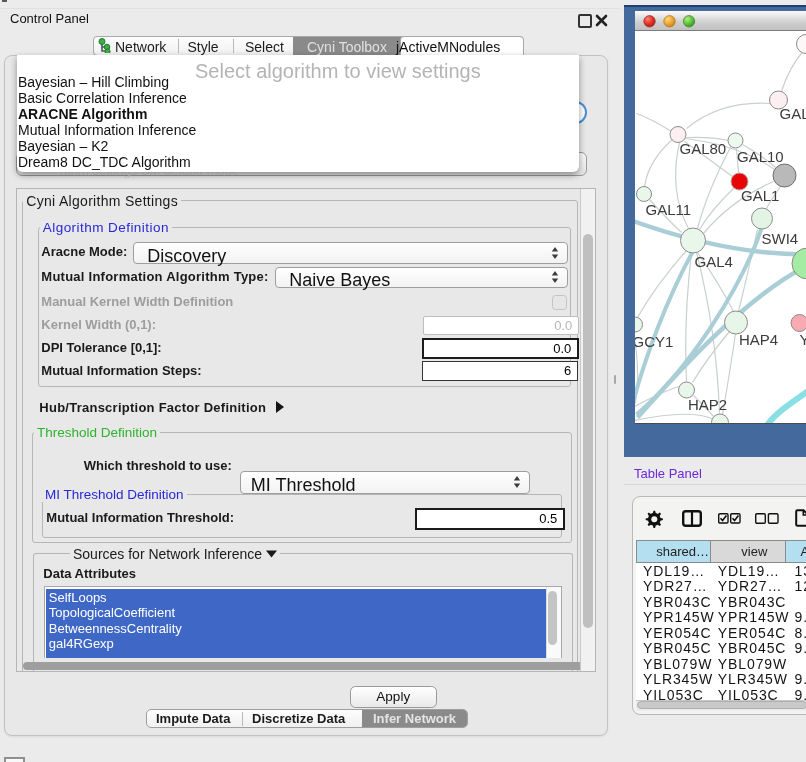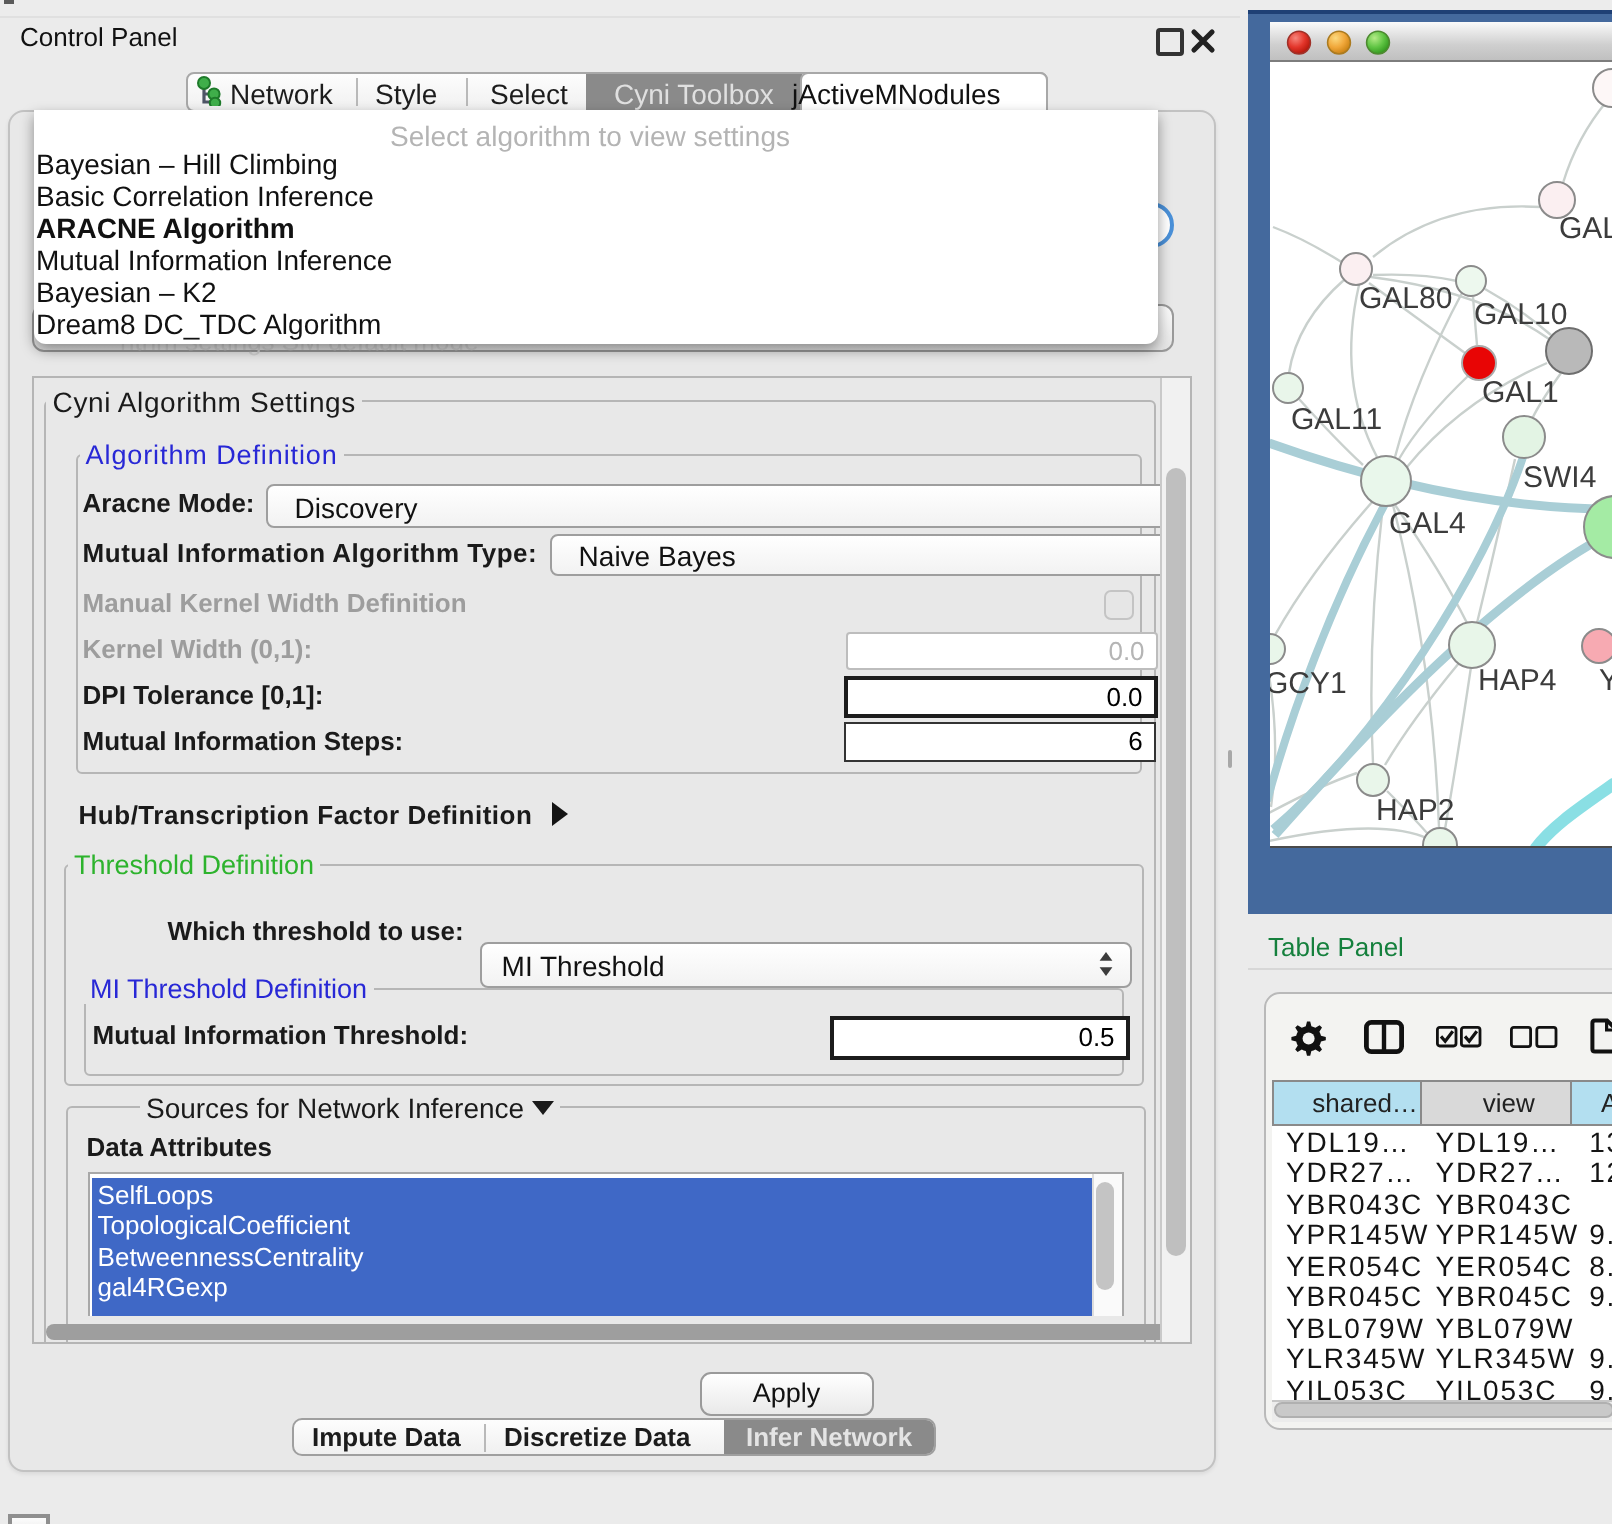--- a/index.html
+++ b/index.html
@@ -1,21 +1,21 @@
 <!DOCTYPE html>
 <html><head>
 <meta charset="utf-8">
 <style>
 html,body{margin:0;padding:0;}
 body{width:806px;height:762px;background:#ebebeb;font-family:"Liberation Sans",sans-serif;position:relative;overflow:hidden;}
 .a{position:absolute;}
 .lbl{font-size:13px;font-weight:bold;color:#1a1a1a;white-space:nowrap;}
 .glbl{font-size:13.5px;color:#1a1a1a;background:#e8e8e8;padding:0 3px;white-space:nowrap;}
 .grp{border:1px solid #b6b6b6;border-radius:3px;}
-.combo{background:linear-gradient(#ffffff,#f2f2f2);border:1px solid #9e9e9e;border-radius:4px;font-size:14px;color:#111;padding-left:36px;}
+.combo{background:linear-gradient(#ffffff,#f2f2f2);border:1px solid #9e9e9e;border-radius:4px;font-size:18px;color:#111;}
 .combo span{position:absolute;left:13px;top:2.5px;}
 .inp{background:#fff;font-size:13px;text-align:right;}
 </style>
 </head>
 <body>
 
 <div class="a" style="left:0;top:0;width:806px;height:8px;background:#ececec;"></div>
 <div class="a" style="left:2px;top:0;width:5px;height:2px;background:#5a5a5a;"></div>
 <div class="a" style="left:0;top:8px;width:620px;height:1px;background:#e0e0e0;"></div>
 
@@ -221,21 +221,21 @@
     <text x="645" y="214">GAL11</text>
     <text x="761" y="243">SWI4</text>
     <text x="694" y="266">GAL4</text>
     <text x="632" y="346">GCY1</text>
     <text x="738.5" y="344.5">HAP4</text>
     <text x="799" y="344.5">YM</text>
     <text x="687.5" y="409.5">HAP2</text>
   </g>
 </svg>
 
-<div class="a" style="left:634px;top:466px;font-size:13px;color:#15803d;">Table Panel</div>
+<div class="a" style="left:634px;top:466px;font-size:13px;color:#6d28d9;">Table Panel</div>
 <div class="a" style="left:624px;top:483.5px;width:182px;height:1px;background:#d7d7d7;"></div>
 <div class="a" style="left:631.8px;top:496px;width:180px;height:218.5px;background:#f3f3f1;border:1px solid #b9b9b9;border-radius:8px 0 0 8px;box-sizing:border-box;"></div>
 
 <svg class="a" style="left:645px;top:510px;" width="20" height="20" viewBox="0 0 20 20">
   <path fill="#111" d="M10 1.2 L11.6 1.2 L12.2 3.6 A6.6 6.6 0 0 1 14.2 4.4 L16.3 3.1 L17.5 4.3 L16.2 6.4 A6.6 6.6 0 0 1 17 8.4 L19.4 9 L19.4 10.6 L17 11.2 A6.6 6.6 0 0 1 16.2 13.2 L17.5 15.3 L16.3 16.5 L14.2 15.2 A6.6 6.6 0 0 1 12.2 16 L11.6 18.4 L10 18.4 L9.4 16 A6.6 6.6 0 0 1 7.4 15.2 L5.3 16.5 L4.1 15.3 L5.4 13.2 A6.6 6.6 0 0 1 4.6 11.2 L2.2 10.6 L2.2 9 L4.6 8.4 A6.6 6.6 0 0 1 5.4 6.4 L4.1 4.3 L5.3 3.1 L7.4 4.4 A6.6 6.6 0 0 1 9.4 3.6 Z" transform="translate(-1.5,-0.5)"></path>
   <circle cx="9.3" cy="9.3" r="3" fill="#f3f3f1"></circle>
 </svg>
 <svg class="a" style="left:682px;top:509.5px;" width="20" height="17" viewBox="0 0 20 17">
   <rect x="1.2" y="1.2" width="17.6" height="14.6" rx="2.5" fill="none" stroke="#111" stroke-width="2.4"></rect>
   <line x1="10" y1="1" x2="10" y2="16" stroke="#111" stroke-width="2.2"></line>
@@ -266,21 +266,21 @@
 
   <div class="a" style="left:7.5px;top:24.5px;font-size:14px;letter-spacing:0.9px;color:#141414;line-height:15.45px;white-space:nowrap;">YDL19…<br>YDR27…<br>YBR043C<br>YPR145W<br>YER054C<br>YBR045C<br>YBL079W<br>YLR345W<br>YIL053C</div>
   <div class="a" style="left:82.3px;top:24.5px;font-size:14px;letter-spacing:0.9px;color:#141414;line-height:15.45px;white-space:nowrap;">YDL19…<br>YDR27…<br>YBR043C<br>YPR145W<br>YER054C<br>YBR045C<br>YBL079W<br>YLR345W<br>YIL053C</div>
   <div class="a" style="left:159.1px;top:24.5px;font-size:14px;letter-spacing:0.9px;color:#141414;line-height:15.45px;white-space:nowrap;">13<br>12<br>&nbsp;<br>9.<br>8.<br>9.<br>&nbsp;<br>9.<br>9.</div>
 
   <div class="a" style="left:0;top:160px;width:171px;height:11px;background:#ececec;border-top:1px solid #c6c6c6;"></div>
   <div class="a" style="left:1.2px;top:161.3px;width:170px;height:8.3px;background:#c9c9c9;border:1px solid #b0b0b0;border-radius:4.5px;box-sizing:border-box;"></div>
 </div>
 
 <div class="a" style="left:16.5px;top:55px;width:562px;height:116.5px;background:#fff;border-radius:0 0 6px 6px;box-shadow:0 3px 7px rgba(0,0,0,0.4);">
-  <div class="a" style="left:178.5px;top:4.5px;font-size:14px;color:#b4b4b4;text-align:center;">Select algorithm to view settings</div>
+  <div class="a" style="left:178.5px;top:4.5px;font-size:20px;color:#b4b4b4;text-align:center;">Select algorithm to view settings</div>
   <div class="a" style="left:1.5px;top:18.5px;font-size:14px;color:#111;line-height:16px;white-space:nowrap;">
     Bayesian – Hill Climbing<br>
     Basic Correlation Inference<br>
     <b>ARACNE Algorithm</b><br>
     Mutual Information Inference<br>
     Bayesian – K2<br>
     Dream8 DC_TDC Algorithm
   </div>
 </div>
 

